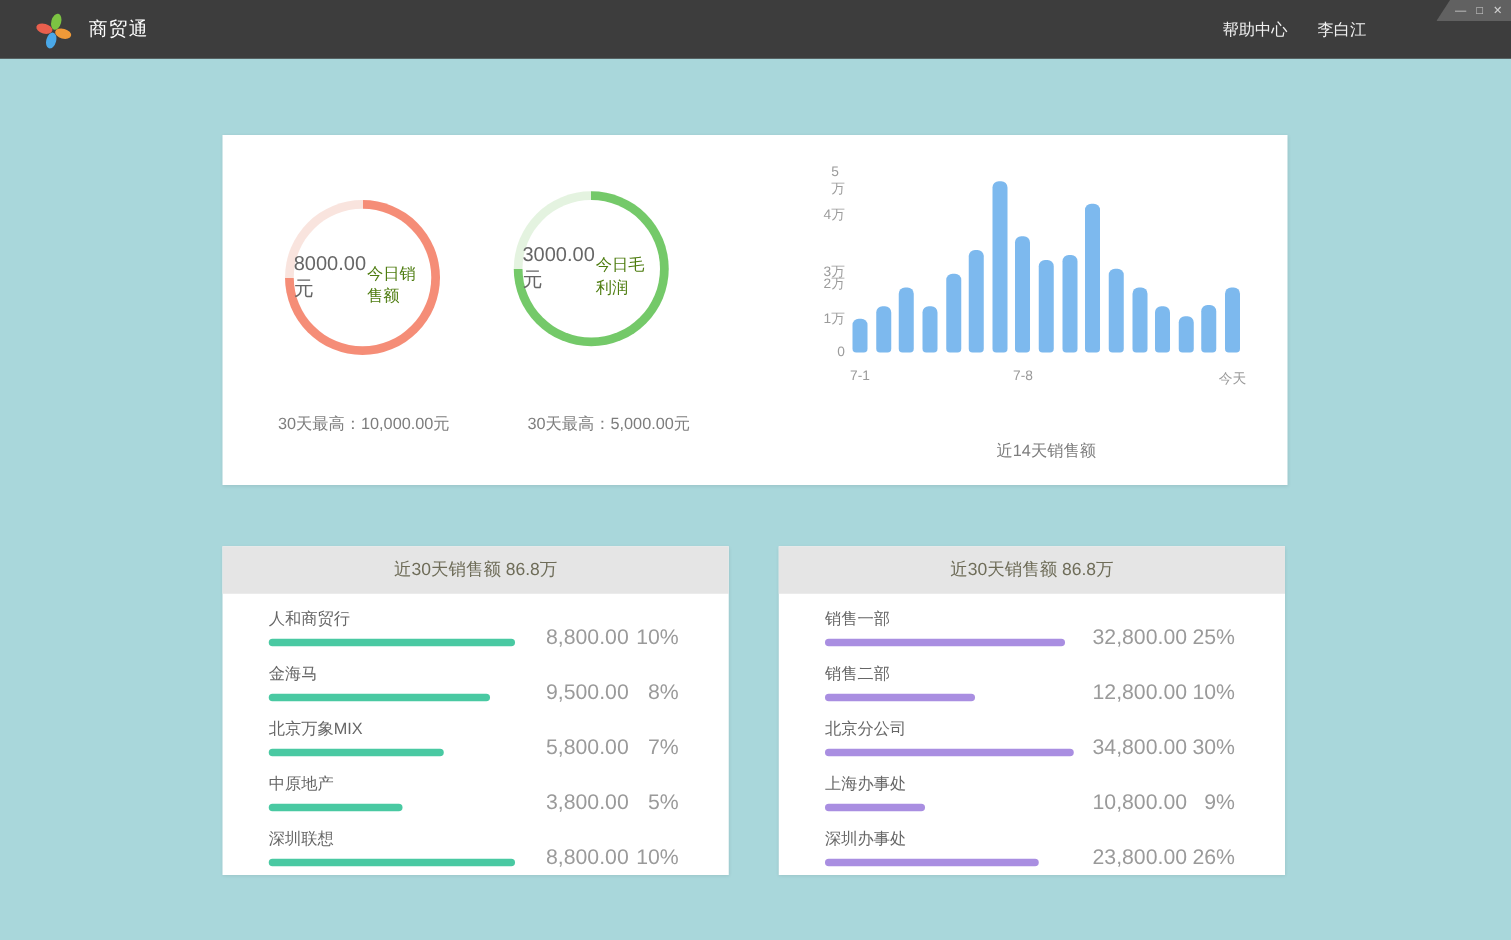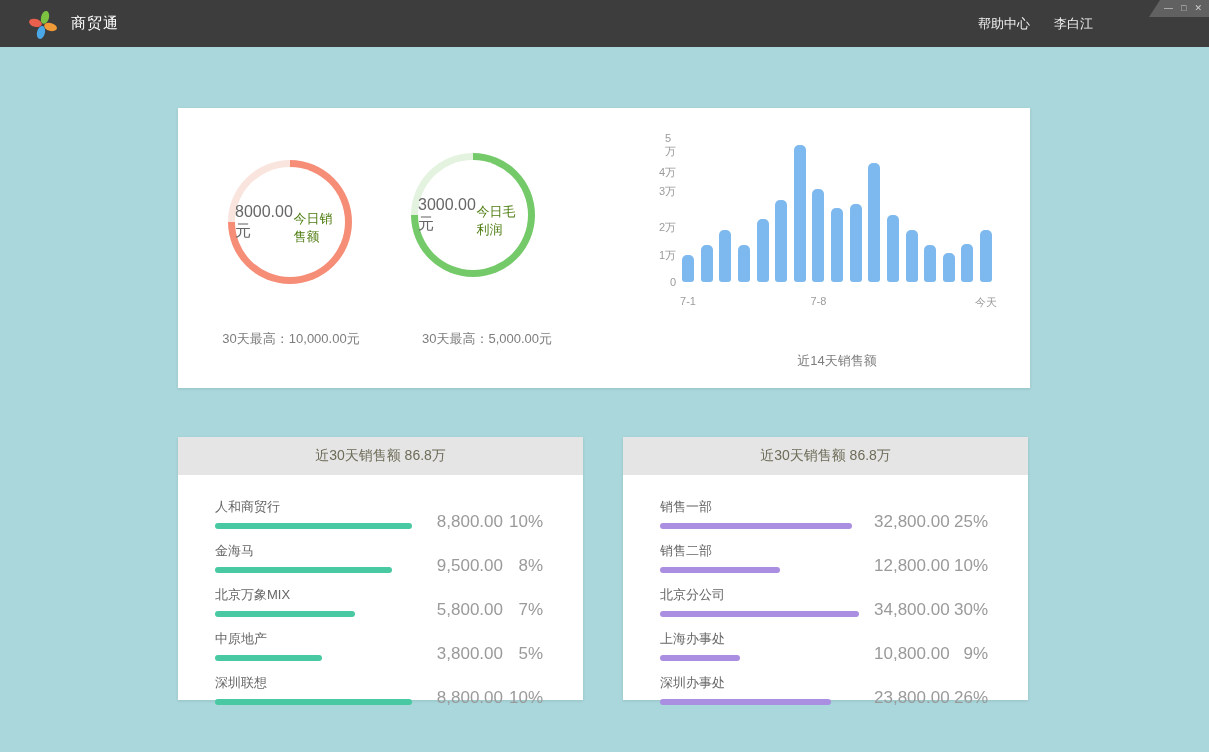--- a/index.html
+++ b/index.html
@@ -47,21 +47,21 @@
             display:flex;justify-content:space-between;align-items:flex-end;}
   .vbar{width:12px;border-radius:5px 5px 3px 3px;}
   .x-axis{position:absolute;left:42px;top:150px;width:310px;height:14px;}
   .xtick{position:absolute;transform:translateX(-50%);font-size:11px;color:#9b9b9b;white-space:nowrap;}
   .chart-caption{position:absolute;left:42px;top:185px;width:310px;text-align:center;
                  font-size:13px;color:#7d7d7d;margin-top:22px;}
 
   
   .rank-header{height:38px;background:#e5e5e5;display:flex;align-items:center;justify-content:center;
                font-size:14px;color:#6e6c58;}
-  .rank-body{padding:23px 40px 0 37px;}
+  .rank-body{padding:11px 40px 0 37px;}
   .rank-row{display:flex;align-items:flex-end;margin-bottom:13px;}
   .rank-left-col{width:228px;}
   .rank-name{font-size:13px;color:#666666;margin-bottom:7px;white-space:nowrap;}
   .rank-bar{height:6px;border-radius:3px;}
   .teal{background:#49c9a2;}
   .purple{background:#a98ee1;}
   .rank-val{margin-left:auto;display:flex;align-items:baseline;font-size:17px;color:#9a9a9a;
             transform:translateY(3px);}
   .amt{width:74px;text-align:right;}
   .pct{width:40px;text-align:right;}
@@ -107,21 +107,21 @@
         <div class="donut-value">3000.00元</div>
         <div class="donut-label">今日毛利润</div>
       </div>
     </div>
     <div class="footnote footnote-2">30天最高：5,000.00元</div>
 
     <div class="chart">
       <div class="y-axis">
           <div class="ytick" style="top: 0px; margin-left: 45px;">5万</div>
           <div class="ytick" style="top: 27.4px;">4万</div>
-          <div class="ytick" style="top: 46px;">3万</div>
+          <div class="ytick" style="top: 72px;">3万</div>
           <div class="ytick" style="top: 82.2px;">2万</div>
           <div class="ytick" style="top: 109.6px;">1万</div>
           <div class="ytick" style="top: 137px;">0</div>
         </div>
       <div class="bar-plot">
           <div class="vbar" style="height: 27px; background: rgb(125, 185, 238);"></div>
           <div class="vbar" style="height: 37px; background: rgb(125, 185, 238);"></div>
           <div class="vbar" style="height: 52px; background: rgb(125, 185, 238);"></div>
           <div class="vbar" style="height: 37px; background: rgb(125, 185, 238);"></div>
           <div class="vbar" style="height: 63px; background: rgb(125, 185, 238);"></div>

